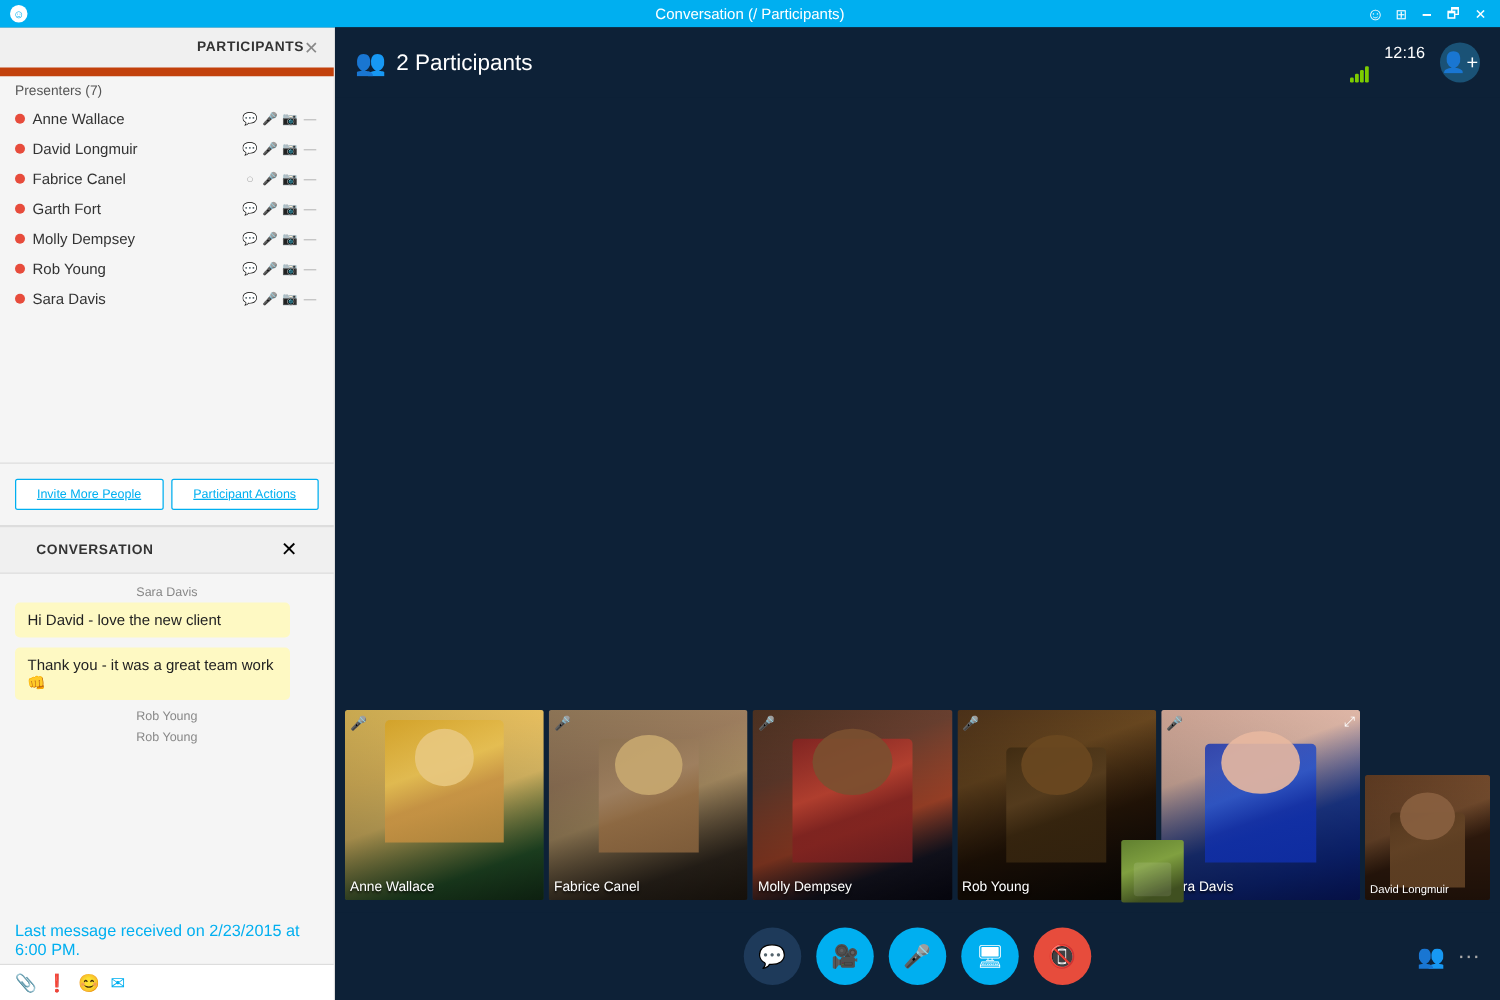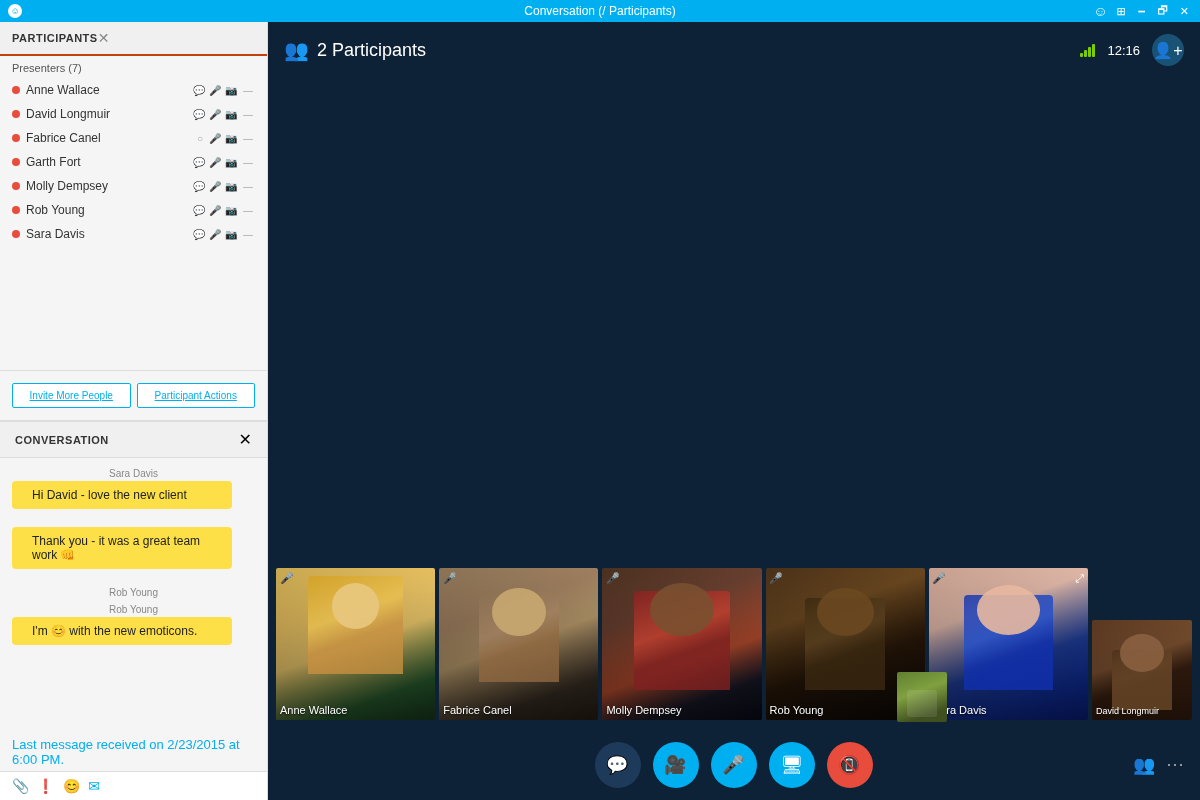--- a/index.html
+++ b/index.html
@@ -18,22 +18,22 @@
     .skype-logo { width: 14px; height: 14px; background: #fff; border-radius: 50%; display: flex; align-items: center; justify-content: center; font-size: 9px; color: #00aff0; font-weight: bold; }
 
     
     #main-container { display: flex; width: 100%; height: 778px; }
 
     
     #left-panel { width: 268px; min-width: 268px; background: #f5f5f5; display: flex; flex-direction: column; border-right: 1px solid #ddd; }
 
     
     #participants-header {
-      background: #f0f0f0; padding: 8px 12px; display: flex; align-items: center; justify-content: flex-start;
-      border-bottom: 2px solid #c2410c;
+      background: #f0f0f0; padding: 8px 12px; display: flex; align-items: center; justify-content: flex-end;
+      border-bottom: 7px solid #c2410c;
     }
     #participants-header .header-title { font-size: 11px; font-weight: 700; color: #333; letter-spacing: 0.5px; }
     #participants-header .close-btn { cursor: pointer; color: #888; font-size: 14px; }
     #presenters-label { font-size: 11px; color: #555; padding: 6px 12px 2px; }
     #participants-list { flex: 1; overflow-y: auto; padding: 2px 0; }
     .participant-item {
       display: flex; align-items: center; padding: 3px 12px; height: 24px;
     }
     .participant-dot { width: 8px; height: 8px; border-radius: 50%; background: #e74c3c; margin-right: 6px; flex-shrink: 0; }
     .participant-name { font-size: 12px; color: #333; flex: 1; }
@@ -44,47 +44,47 @@
     
     #action-buttons { padding: 12px; display: flex; gap: 6px; border-top: 1px solid #ddd; background: #f5f5f5; }
     .action-btn {
       flex: 1; padding: 6px 4px; border: 1px solid #00aff0; background: #fff;
       color: #00aff0; font-size: 10px; cursor: pointer; border-radius: 2px; text-decoration: underline;
     }
 
     
     #conversation-section { display: flex; flex-direction: column; height: 380px; border-top: 2px solid #ddd; }
     #conversation-header {
-      background: #f0f0f0; padding: 8px 15px; display: flex; align-items: center; justify-content: space-between;
+      background: #f0f0f0; padding: 8px 29px; display: flex; align-items: center; justify-content: space-between;
       border-bottom: 1px solid #ddd;
     }
     #conversation-header .conv-title { font-size: 11px; font-weight: 700; color: #333; letter-spacing: 0.5px; }
     #chat-date { font-size: 11px; color: #999; padding: 6px 12px; }
     #chat-messages { flex: 1; overflow-y: auto; padding: 4px 12px; }
     .chat-sender { font-size: 10px; color: #888; text-align: center; margin-top: 6px; margin-bottom: 2px; }
     .chat-bubble {
-      background: #fde047; border-radius: 4px; padding: 7px 20px;
-      font-size: 12px; color: #222; max-width: 220px; margin-bottom: 18px;
+      background: #fef9c3; border-radius: 4px; padding: 7px 10px;
+      font-size: 12px; color: #222; max-width: 220px; margin-bottom: 8px;
     }
     .last-message { font-size: 13px; color: #00aff0; padding: 4px 12px; }
     #chat-input-bar {
       border-top: 1px solid #ddd; padding: 6px 12px; display: flex; align-items: center; gap: 8px; background: #fff;
     }
     .chat-icon { font-size: 14px; color: #aaa; cursor: pointer; }
     .chat-icon.red { color: #e74c3c; }
     .chat-icon.blue { color: #00aff0; }
 
     
     #right-panel { flex: 1; background: #0d2137; display: flex; flex-direction: column; position: relative; }
     #video-header {
       display: flex; align-items: center; justify-content: space-between;
       padding: 12px 16px; background: #0d2137;
     }
     .participants-count { display: flex; align-items: center; gap: 8px; color: #fff; font-size: 18px; }
-    #header-right { display: flex; align-items: center; gap: 12px; }
+    #header-right { display: flex; gap: 12px; }
     .signal-bars { display: flex; align-items: flex-end; gap: 1px; }
     .bar { width: 3px; background: #7ccc00; border-radius: 1px; }
     .bar1 { height: 4px; }
     .bar2 { height: 7px; }
     .bar3 { height: 10px; }
     .bar4 { height: 13px; }
     .time-display { color: #fff; font-size: 13px; }
     .add-participant-btn {
       width: 32px; height: 32px; border-radius: 50%; background: #1a5276;
       display: flex; align-items: center; justify-content: center; cursor: pointer; color: #fff; font-size: 16px;
@@ -242,21 +242,20 @@
       <div id="conversation-header">
         <span class="conv-title">CONVERSATION</span>
         <span class="close-btn">✕</span>
       </div>
       <div id="chat-messages">
         <div class="chat-sender">Sara Davis</div>
         <div class="chat-bubble">Hi David - love the new client</div>
         <div class="chat-bubble">Thank you - it was a great team work 👊</div>
         <div class="chat-sender">Rob Young</div>
         <div class="chat-sender">Rob Young</div>
-        <div class="chat-bubble">I'm 😊 with the new emoticons.</div>
       </div>
       <div class="last-message">Last message received on 2/23/2015 at 6:00 PM.</div>
       <div id="chat-input-bar">
         <span class="chat-icon">📎</span>
         <span class="chat-icon red">❗</span>
         <span class="chat-icon">😊</span>
         <span class="chat-icon blue">✉</span>
       </div>
     </div>
   </div>

